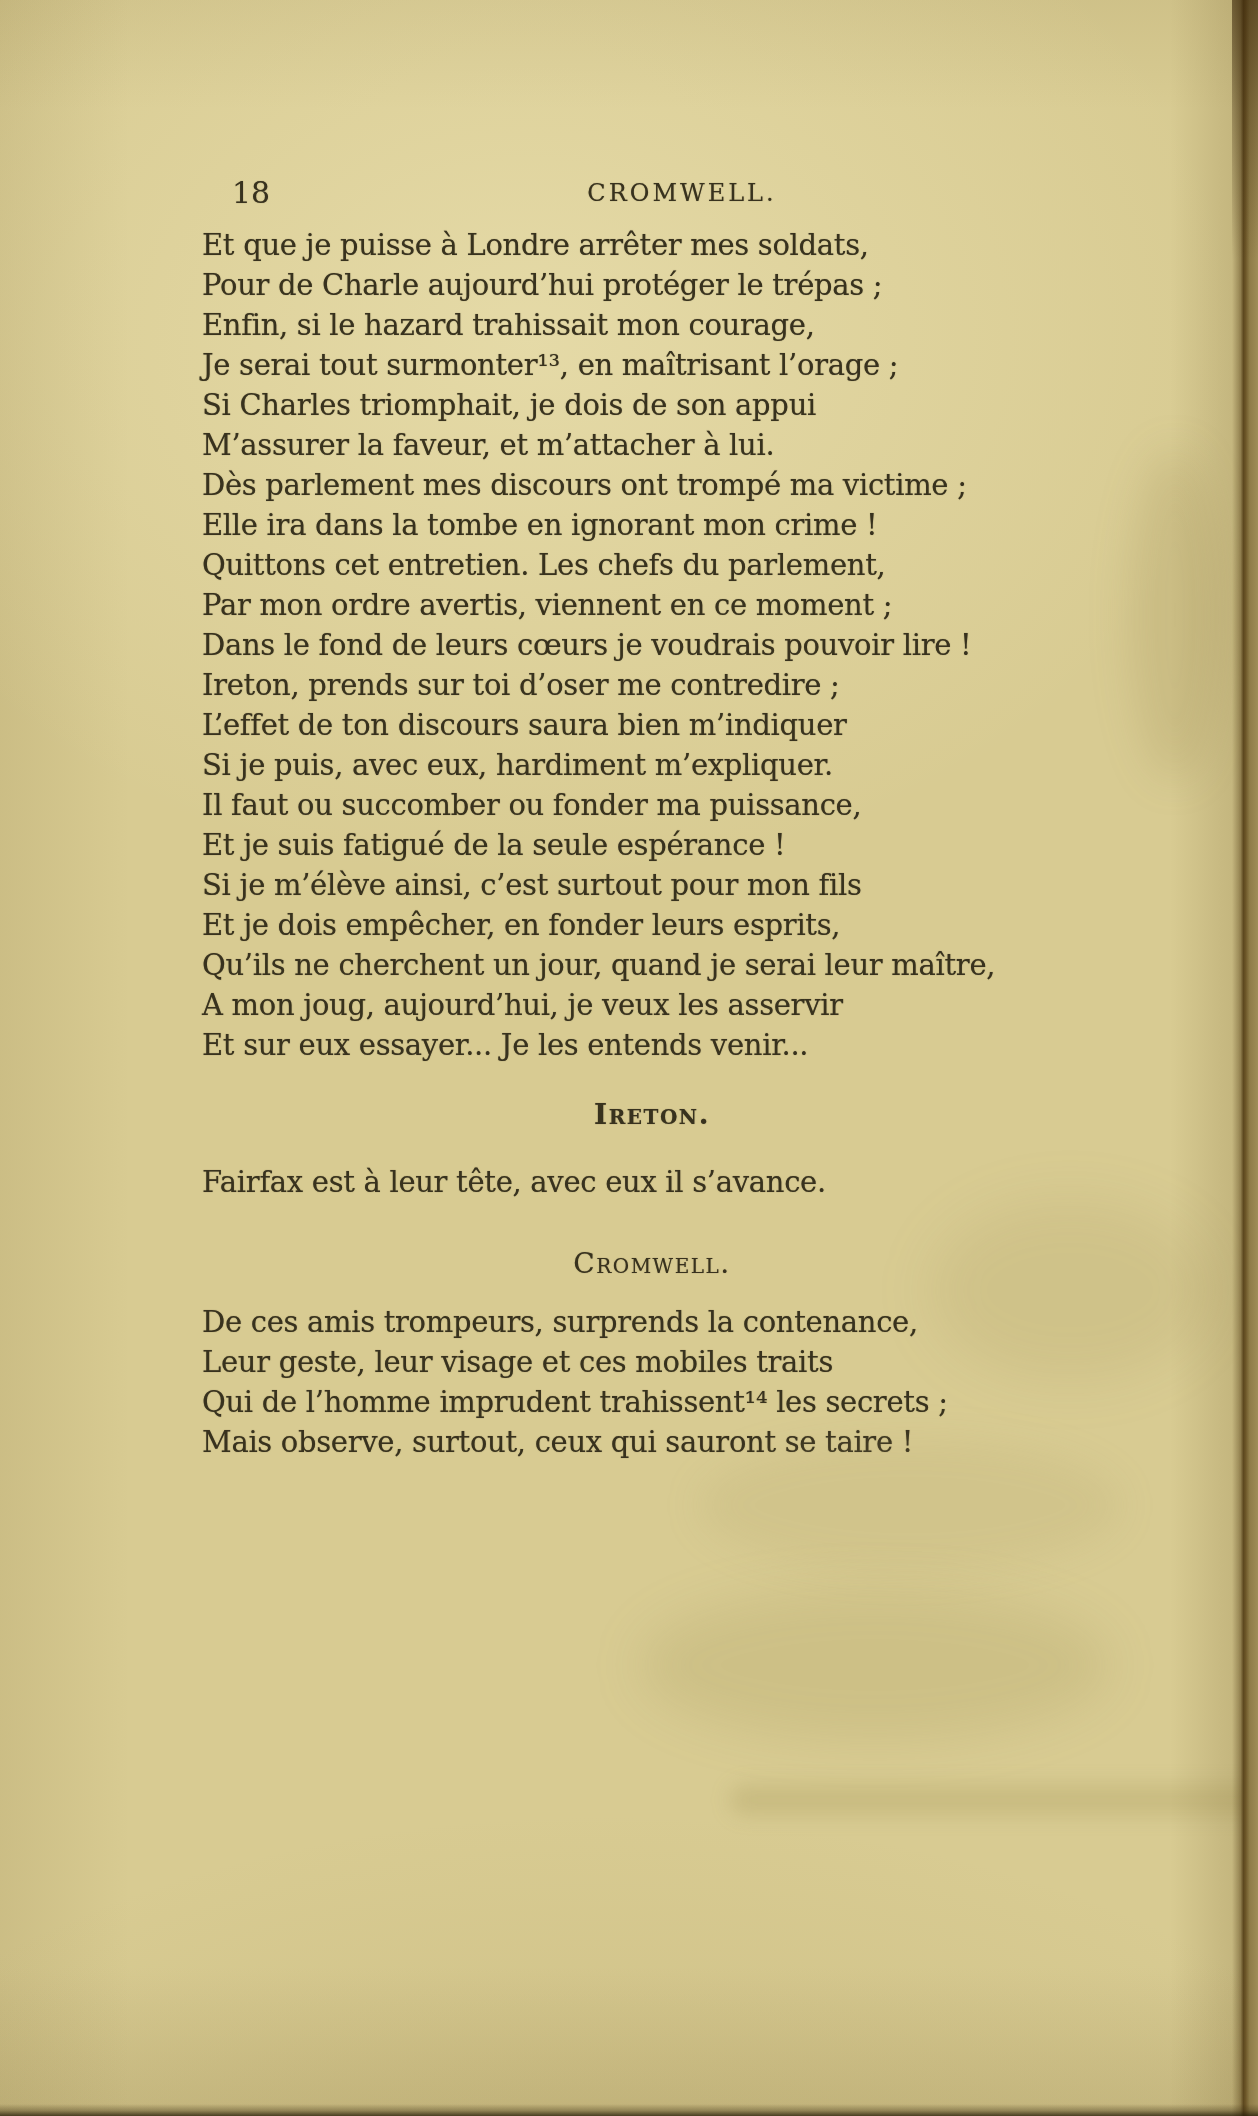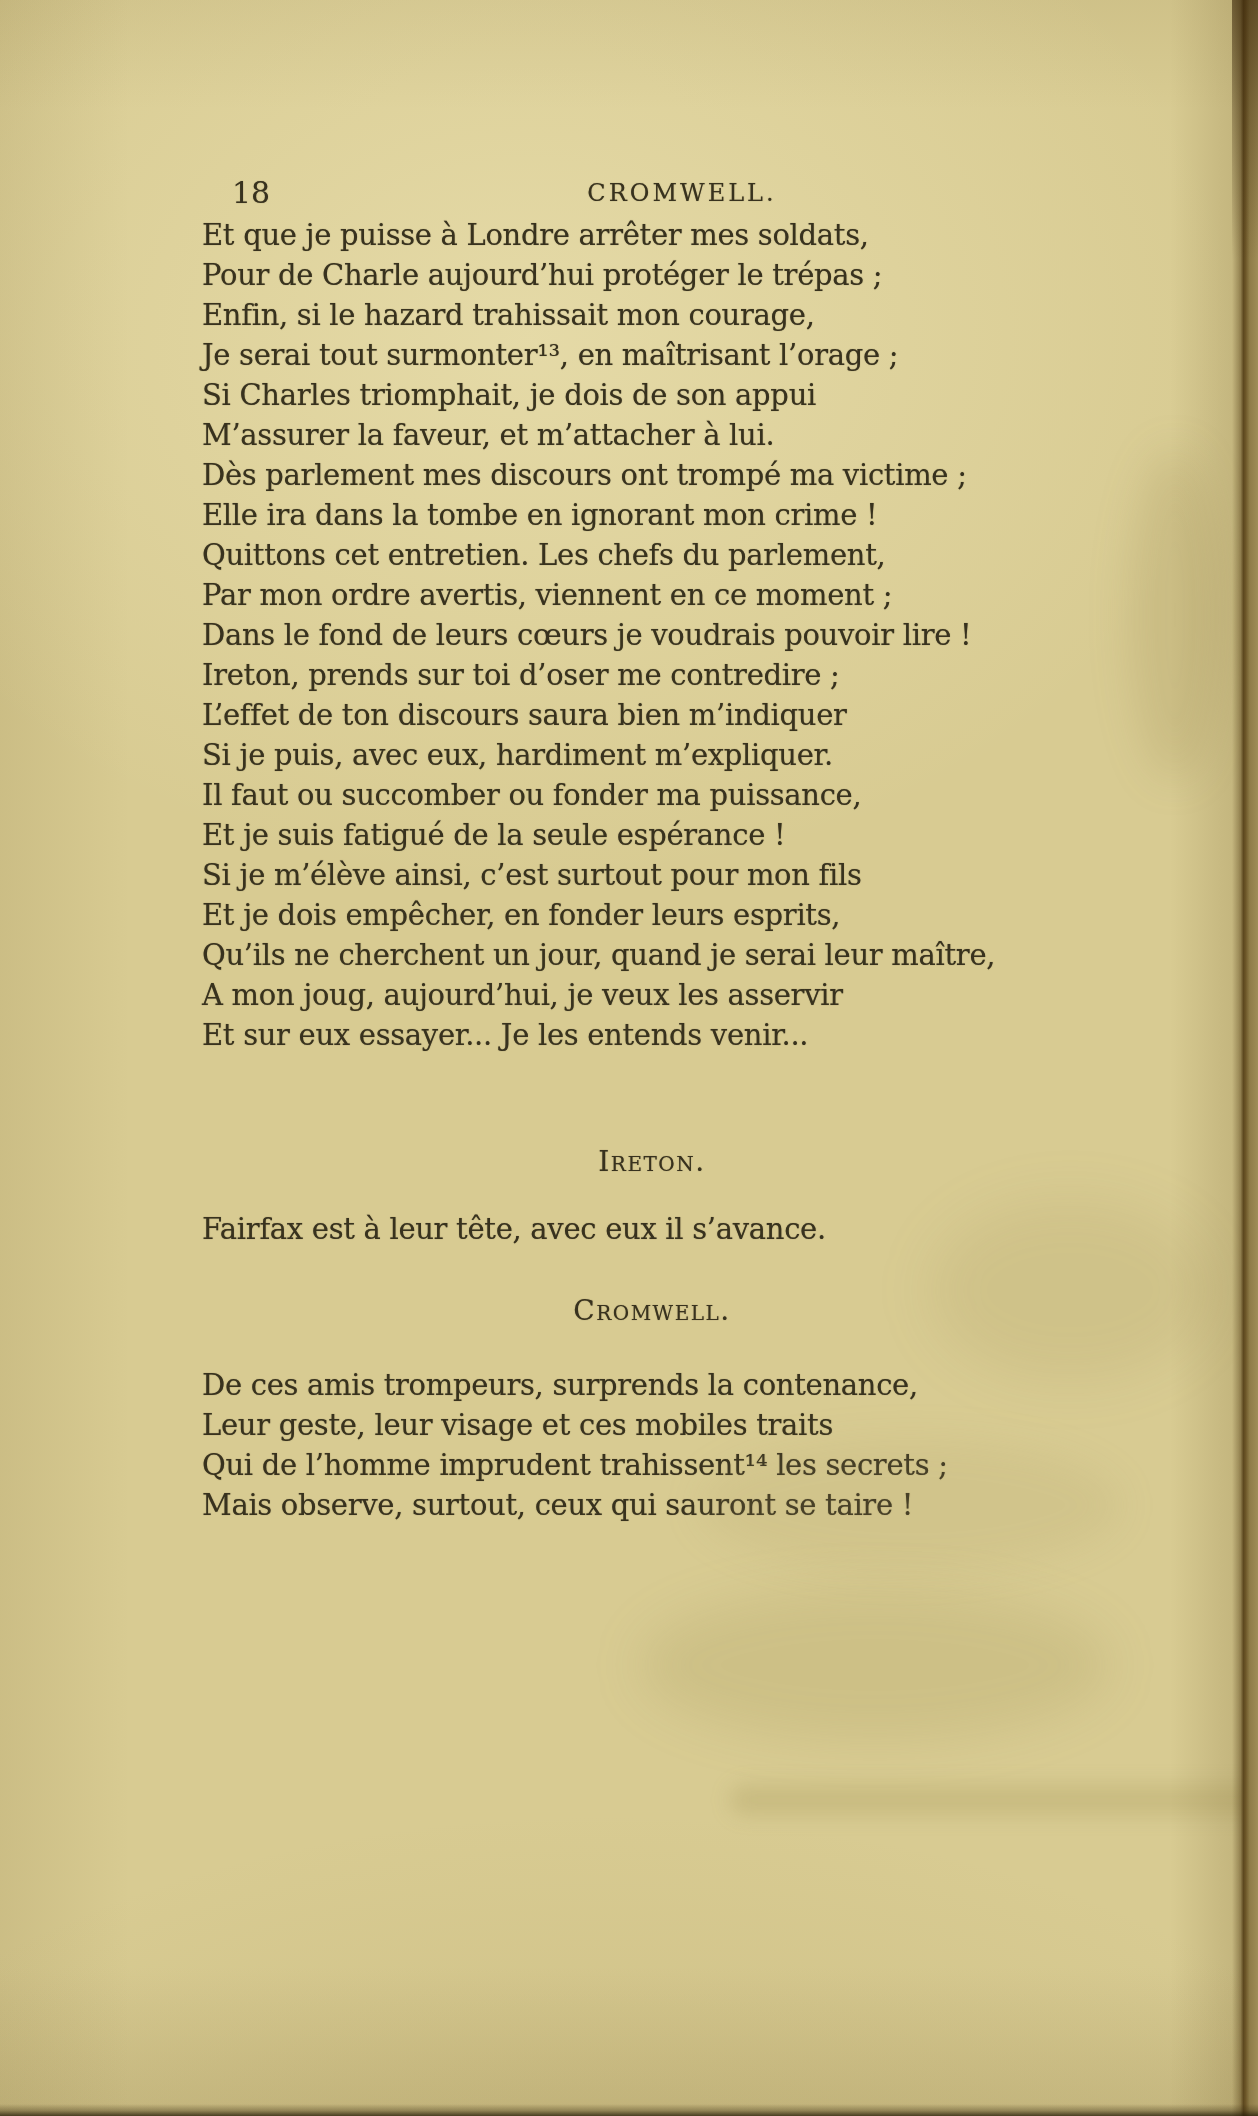--- a/index.html
+++ b/index.html
@@ -35,44 +35,44 @@
     display: block;
     text-align: center;
     font-size: 24px; line-height: 30px;
     letter-spacing: 3px;
     text-shadow: 0 0 1px rgba(56,48,25,0.5);
   }
 
   
   .column {
     position: absolute;
-    left: 202px; top: 215px;
+    left: 202px; top: 225px;
     width: 900px;
   }
   .line {
     height: 40px;
     line-height: 40px;
     font-size: 29px;
     letter-spacing: -0.3px;
     white-space: nowrap;
     text-shadow: 0 0 1px rgba(56,48,25,0.55);
   }
   .speaker {
     height: 40px;
     line-height: 40px;
     text-align: center;
     font-variant: small-caps;
     font-size: 28px;
     letter-spacing: 1.5px;
     text-shadow: 0 0 1px rgba(56,48,25,0.55);
   }
-  .block-1 { margin-top: 87px; }  
+  .block-1 { margin-top: 30px; font-weight: bold; }  
   .block-2 { margin-top: 27px; }  
   .block-3 { margin-top: 42px; }  
-  .block-4 { margin-top: 34px; }  
+  .block-4 { margin-top: 18px; }  
 
   
   .curve-band {
     position: absolute; top: 0; right: 18px;
     width: 70px; height: 100%;
     background: linear-gradient(90deg, rgba(118,99,48,0) 0%, rgba(118,99,48,0.16) 70%, rgba(118,99,48,0.22) 100%);
   }
   .edge-right {
     position: absolute; top: 0; right: 0;
     width: 26px; height: 100%;

